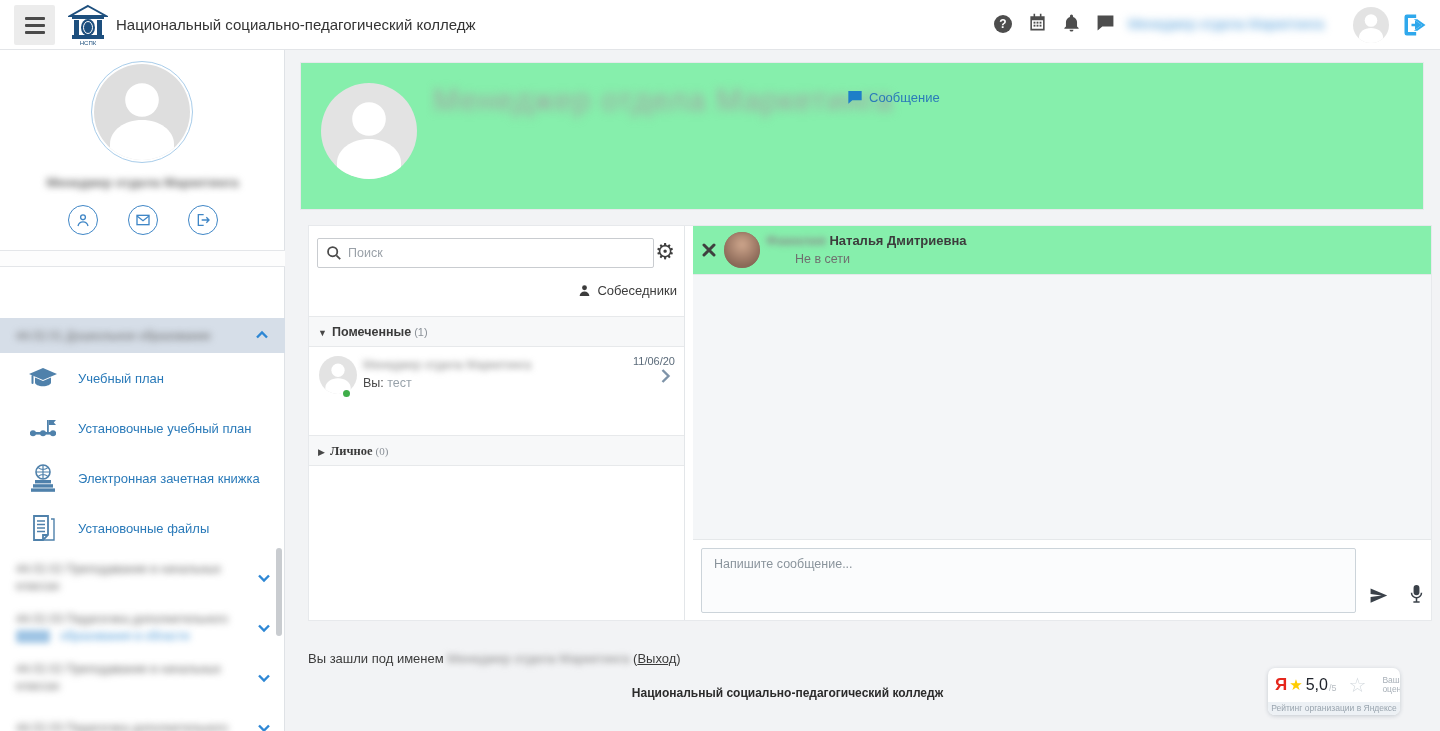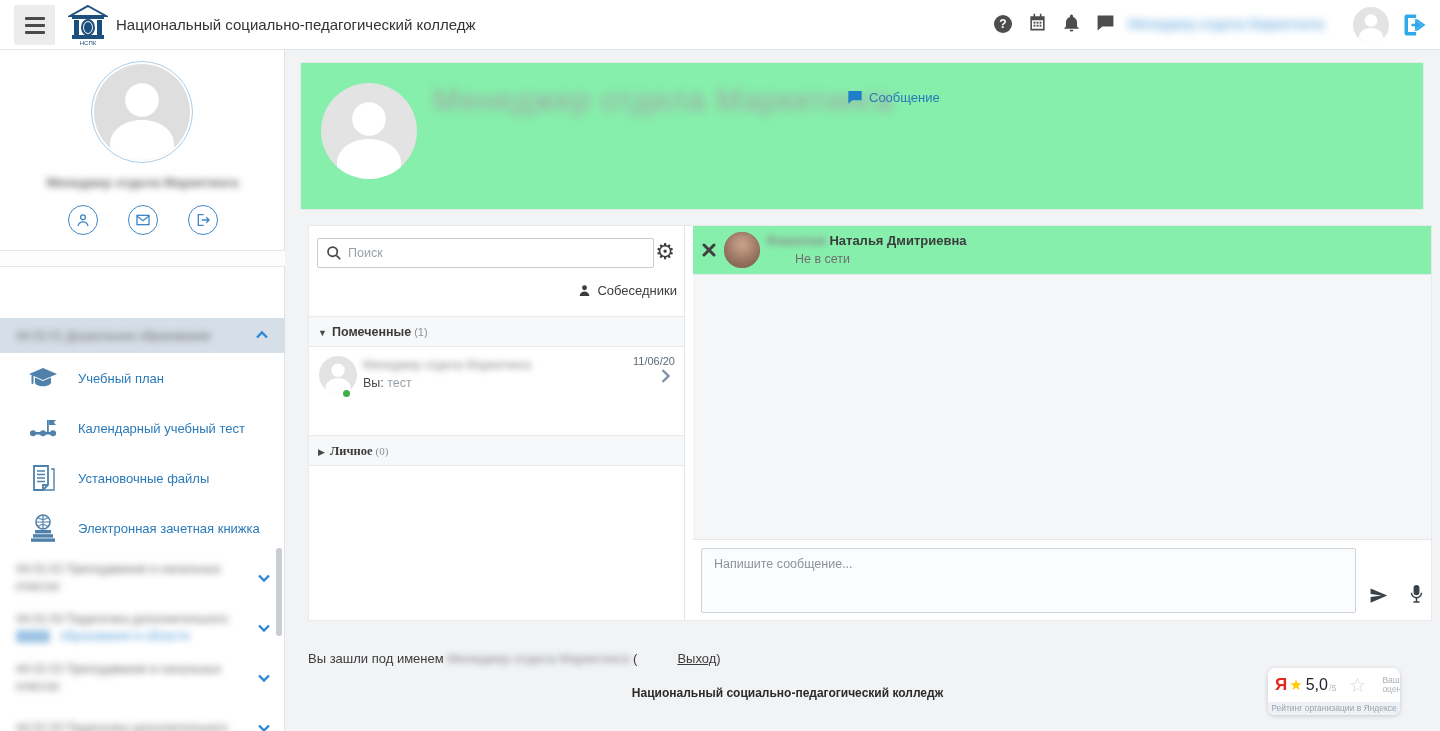--- a/index.html
+++ b/index.html
@@ -74,21 +74,21 @@
   .cht-name { position:absolute; left:73px; top:7px; font-size:13px; font-weight:bold; color:#3c3c3c; white-space:nowrap; }
   .cht-status { position:absolute; left:73px; top:26px; font-size:12.5px; color:#6f6f6f;margin-left:29px; }
   .cht-msgs { flex:1; background:#f4f6f8; border-top:1px solid #e5e8ea; border-bottom:1px solid #e5e8ea; }
   .cht-composer { height:80px; background:#fff; position:relative; }
   .cht-composer textarea { position:absolute; left:8px; top:8px; width:655px; height:65px; background:#fbfcfd; border:1px solid #ccd4da; border-radius:2px; resize:none; font-family:"Liberation Sans",sans-serif; font-size:12.5px; color:#444; padding:8px 12px; outline:none; }
   .cht-composer textarea::placeholder { color:#8a949c; }
   .cmp-ic { position:absolute; cursor:pointer; }
 
   
   .foot-login { position:absolute; left:308px; top:651px; font-size:13px; color:#3b3b3b; white-space:nowrap; }
-  .foot-login .logout { text-decoration:underline; color:#3b3b3b; cursor:pointer;margin-left:40px; }
+  .foot-login .logout { text-decoration:underline; color:#3b3b3b; cursor:pointer; }
   .college { position:absolute; left:300px; top:686px; width:975px; text-align:center; font-size:12px; font-weight:bold; color:#2b2b2b; }
 
   
   .ya { position:absolute; left:1268px; top:668px; width:132px; border-radius:7px; overflow:hidden; background:#fff; box-shadow:0 1px 4px rgba(40,60,80,.22); cursor:pointer; }
   .ya-top { height:34px; display:flex; align-items:center; padding:0 7px; }
   .ya-logo { color:#e5271d; font-size:17px; font-weight:bold; }
   .ya-star { color:#fc0; font-size:15px; margin:0 3px 0 2px; }
   .ya-score { font-size:16px; font-weight:normal; color:#20242c; }
   .ya-max { font-size:9px; color:#b6bcc2; margin:5px 0 0 1px; }
   .ya-div { width:1px; height:22px; background:#e6e9ec; margin:0 6px; }
@@ -231,45 +231,45 @@
         <span class="ic">
           <svg width="34" height="34" viewBox="0 0 34 34" fill="#4f81ab">
               <rect x="4" y="21" width="26" height="2.6"></rect>
               <circle cx="7" cy="22.3" r="3"></circle>
               <circle cx="17" cy="22.3" r="3"></circle>
               <circle cx="27" cy="22.3" r="3"></circle>
               <rect x="21" y="9" width="1.8" height="12"></rect>
               <path d="M23 9h7l-2.2 2.6L30 14h-7z"></path>
             </svg>
         </span>
-        <span class="lbl">Календарный учебный тест</span>
-      </a>
-      <a class="sb-item">
-        <span class="ic">
-          <svg width="34" height="34" viewBox="0 0 34 34" fill="none" stroke="#4f81ab" stroke-width="1.8">
-              <path d="M8 5h14v19l-5 5H8z"></path>
-              <path d="M22 24h-5v5"></path>
-              <path d="M11 10h8M11 13.5h8M11 17h8M11 20.5h8" stroke-width="1.4"></path>
-              <path d="M25 8h3v21H14" stroke-width="1.4"></path>
-            </svg>
-        </span>
-        <span class="lbl">Установочные файлы</span>
+        <span class="lbl">Установочные учебный план</span>
       </a>
       <a class="sb-item">
         <span class="ic">
           <svg width="34" height="34" viewBox="0 0 34 34">
               <circle cx="17" cy="11" r="7" fill="none" stroke="#4f81ab" stroke-width="1.6"></circle>
               <path d="M10 11h14M17 4v14M12 6.5c3 2.4 7 2.4 10 0M12 15.5c3-2.4 7-2.4 10 0" stroke="#4f81ab" stroke-width="1.2" fill="none"></path>
               <rect x="9" y="19" width="16" height="3.4" fill="#4f81ab"></rect>
               <rect x="7" y="23.2" width="20" height="3.4" fill="#4f81ab"></rect>
               <rect x="5" y="27.4" width="24" height="3.4" fill="#4f81ab"></rect>
             </svg>
         </span>
         <span class="lbl">Электронная зачетная книжка</span>
       </a>
+      <a class="sb-item">
+        <span class="ic">
+          <svg width="34" height="34" viewBox="0 0 34 34" fill="none" stroke="#4f81ab" stroke-width="1.8">
+              <path d="M8 5h14v19l-5 5H8z"></path>
+              <path d="M22 24h-5v5"></path>
+              <path d="M11 10h8M11 13.5h8M11 17h8M11 20.5h8" stroke-width="1.4"></path>
+              <path d="M25 8h3v21H14" stroke-width="1.4"></path>
+            </svg>
+        </span>
+        <span class="lbl">Установочные файлы</span>
+      </a>
 
       <div class="sb-collapsed">
         <span class="lines blur-dark"><span>44.02.02 Преподавание в начальных</span><br><span>классах</span></span>
         <span class="chev"><svg width="14" height="10" viewBox="0 0 14 10" fill="none" stroke="#2e87d4" stroke-width="2.4">
               <path d="M2 2.5 L7 7.5 L12 2.5"></path>
             </svg></span>
       </div>
       <div class="sb-collapsed">
         <span class="lines">
           <span class="blur-dark">44.02.03 Педагогика дополнительного</span><br>

